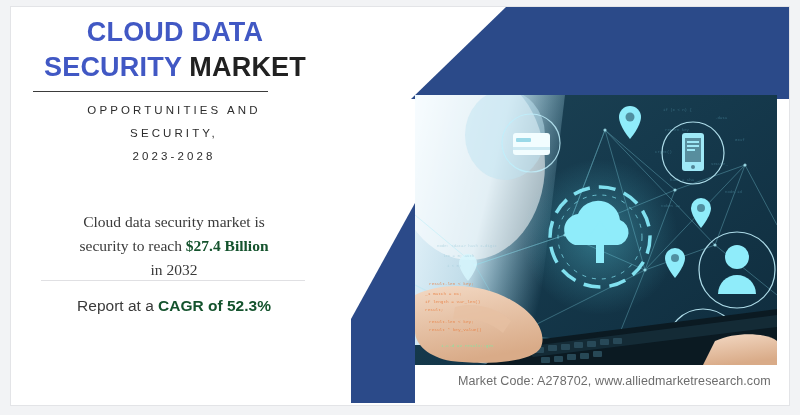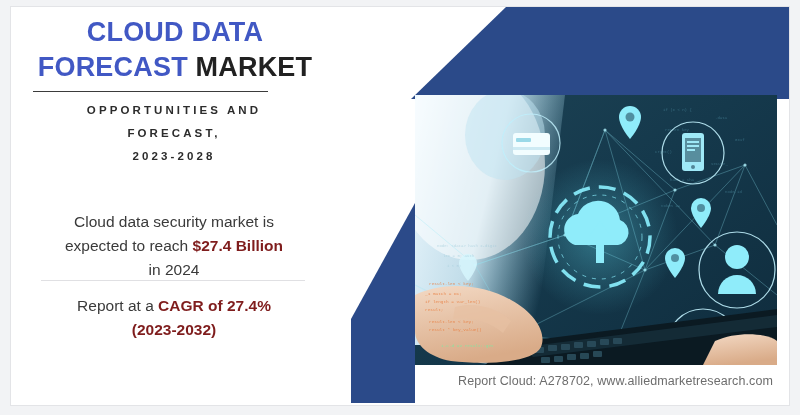--- a/index.html
+++ b/index.html
@@ -65,44 +65,45 @@
     background: #3b3b3b;
   }
 
   .subtitle {
     position: absolute;
     left: 14px;
     top: 92px;
     width: 298px;
     text-align: center;
     font-size: 11.5px;
-    font-weight: bold;
+    font-weight: normal;
     color: #2c2c2c;
     letter-spacing: 3.1px;
     line-height: 2.0;
   }
 
   .stat-block {
     position: absolute;
     left: 8px;
     width: 310px;
     text-align: center;
     color: #3a3a3a;
   }
   .stat-a {
     top: 203px;
     font-size: 15.5px;
     line-height: 1.55;
+    font-family: Liberation Serif, serif;
   }
   .stat-b {
     top: 287px;
     font-size: 15.5px;
     line-height: 1.55;
   }
-  .stat-block .big { color: #7f1d1d; font-weight: bold; }
+  .stat-block .big { color: #14532d; font-weight: bold; }
 
   .stat-rule {
     position: absolute;
     left: 30px;
     top: 273px;
     width: 264px;
     height: 1px;
     background: #e0e0e3;
   }
 
@@ -168,45 +169,44 @@
 </head>
 <body>
 
 <div class="canvas">
   <div class="card">
 
     <div class="left-col">
 
       <div class="title">
         <span class="hl">CLOUD DATA</span><br>
-        <span class="hl">FORECAST</span>
+        <span class="hl">SECURITY</span>
         <span class="dk">MARKET</span>
       </div>
 
       <div class="title-rule"></div>
 
       <div class="subtitle">
         <span>OPPORTUNITIES AND</span><br>
-        <span>FORECAST,</span><br>
+        <span>SECURITY,</span><br>
         <span>2023-2028</span>
       </div>
 
       <div class="stat-block stat-a">
         <span>Cloud data security market is</span><br>
-        <span>expected to reach</span>
+        <span>security to reach</span>
         <span class="big">$27.4 Billion</span><br>
-        <span>in 2024</span>
+        <span>in 2032</span>
       </div>
 
       <div class="stat-rule"></div>
 
       <div class="stat-block stat-b">
         <span>Report at a</span>
-        <span class="big">CAGR of 27.4%</span><br>
-        <span class="big">(2023-2032)</span>
+        <span class="big">CAGR of 52.3%</span><br>
       </div>
     </div>
 
     <svg class="navy-band" viewBox="0 0 780 400">
       <polygon points="495,0 780,0 780,92 400,92" fill="#2b4a89"></polygon>
     </svg>
 
 
     <div class="photo">
       <svg viewBox="0 0 362 270" width="362" height="270">
@@ -373,16 +373,16 @@
           <text x="32" y="172">i &lt; 0;</text>
         </g>
       </svg>
     </div>
 
     <svg class="wedge-left" viewBox="0 0 80 200">
       <polygon points="64,0 64,200 0,200 0,116" fill="#2b4a89"></polygon>
     </svg>
 
     <div class="footer"></div>
-    <div class="footer-text">Report Cloud: A278702, www.alliedmarketresearch.com</div>
+    <div class="footer-text">Market Code: A278702, www.alliedmarketresearch.com</div>
 
   </div>
 </div>
 
 </body></html>

